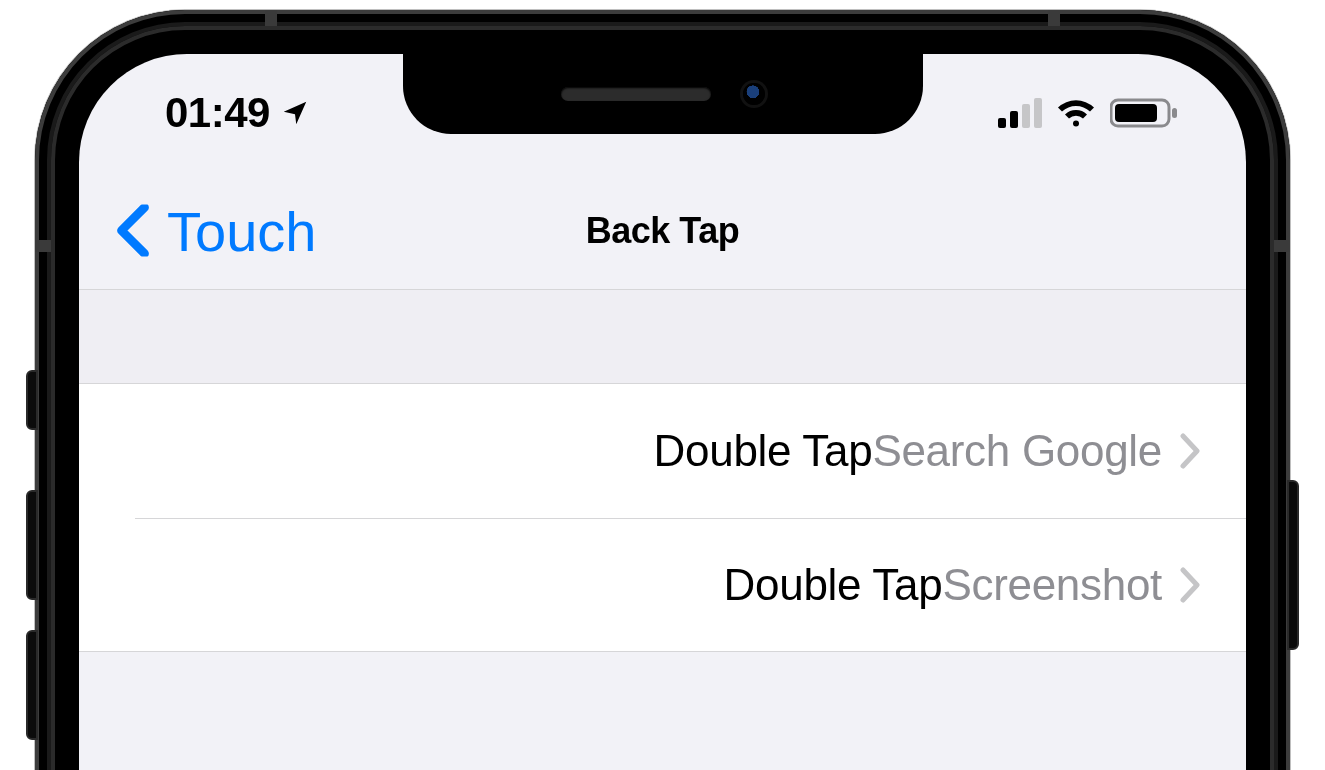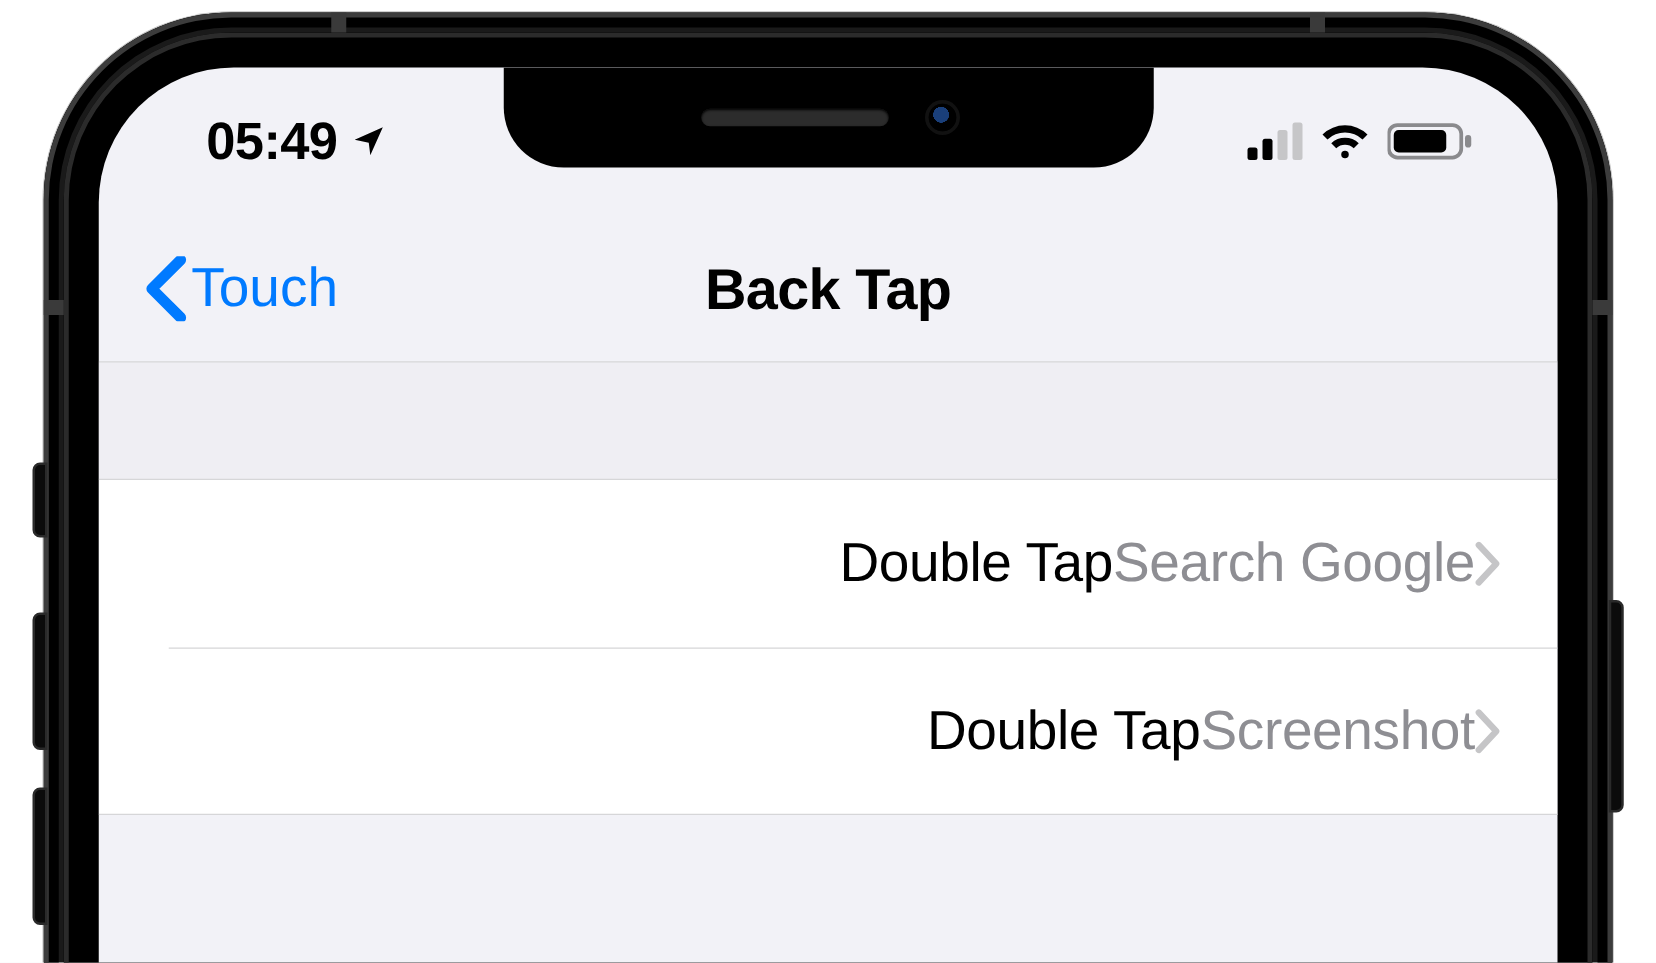--- a/index.html
+++ b/index.html
@@ -132,31 +132,31 @@
     height: 118px;
     display:flex;
     align-items:center;
     border-bottom: 1px solid #d6d6d8;
   }
   .back-btn {
     position:absolute;
     left: 36px;
     top: 50%;
     transform: translateY(-50%);
-    display:flex; align-items:center; gap:2px;
+    display:flex; align-items:center; gap:16px;
     color:#007aff;
-    font-size:44px;
+    font-size:56px;
     font-weight:400;
     cursor:pointer;
   }
   .back-btn svg { width:36px; height:52px; display:block; }
 
   .nav-title {
     margin: 0 auto;
-    font-size: 46px;
+    font-size: 36px;
     font-weight: 600;
     letter-spacing:-0.5px;
     color:#000;
   }
 
   
   .group-gap {
     height: 94px;
     border-bottom: 1px solid #d6d6d8;
     background:#efeef3;
@@ -176,21 +176,21 @@
     content:"";
     position:absolute;
     left:56px; right:0;
     height:1px;
     background:#d6d6d8;
   }
   .row + .row::before { top:0; }
   .row.last::after   { bottom:0; left:0; }
 
   .row-label { font-size:44px; color:#000; letter-spacing:-0.3px; }
-  .row-right { display:flex; align-items:center; }
+  .row-right { display:flex; align-items:center; gap:18px; }
   .row-value { font-size:44px; color:#8e8e93; letter-spacing:-0.3px; }
   .chevron svg { width:22px; height:36px; display:block; }
 
 </style>
 </head>
 <body>
 
 <div class="stage">
   <div class="phone">
     <div class="gap tl"></div>
@@ -204,21 +204,21 @@
 
     <div class="screen">
 
       <div class="notch">
         <div class="speaker"></div>
         <div class="camera"></div>
       </div>
 
       <div class="status-bar">
         <div class="status-left">
-          <span>05:49</span>
+          <span>01:49</span>
           <span class="loc-icon">
             <svg viewBox="0 0 24 24">
                 <path d="M3 11 L21 3 L13 21 L12 13 Z" fill="#000"></path>
               </svg>
           </span>
         </div>
         <div class="status-right">
           <div class="cellular">
             <span class="on"></span>
               <span class="on"></span>

